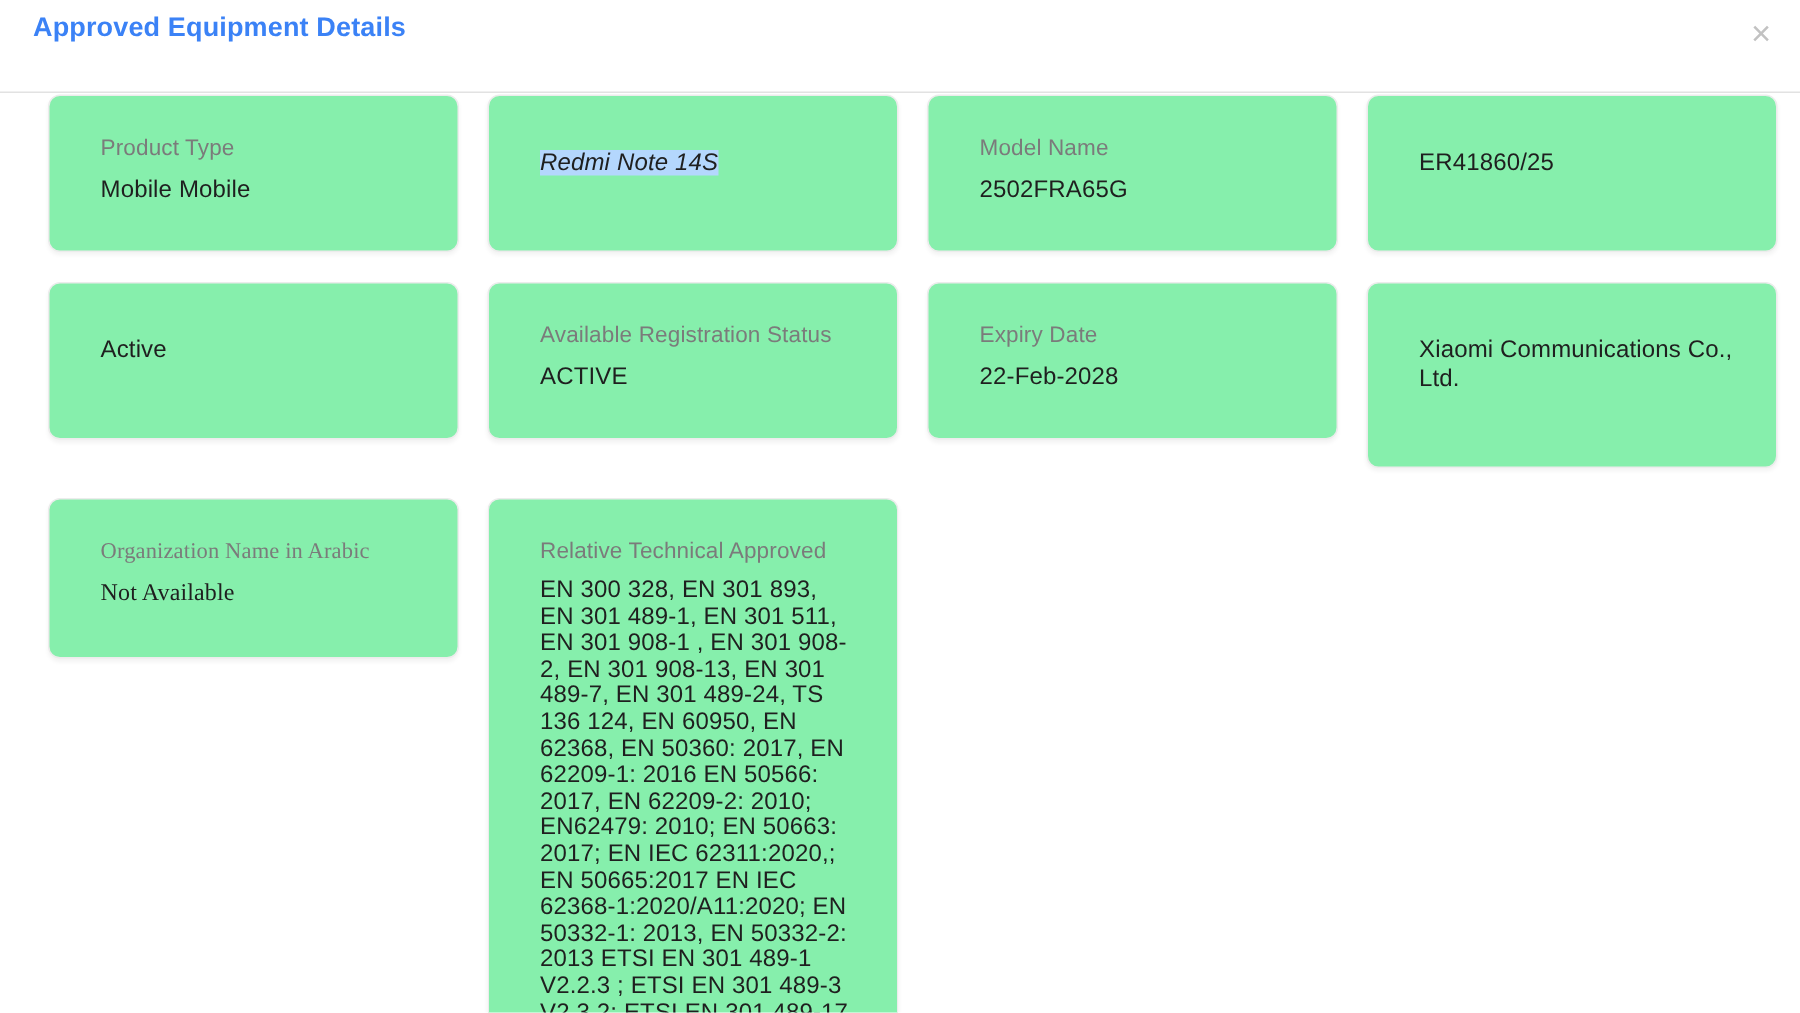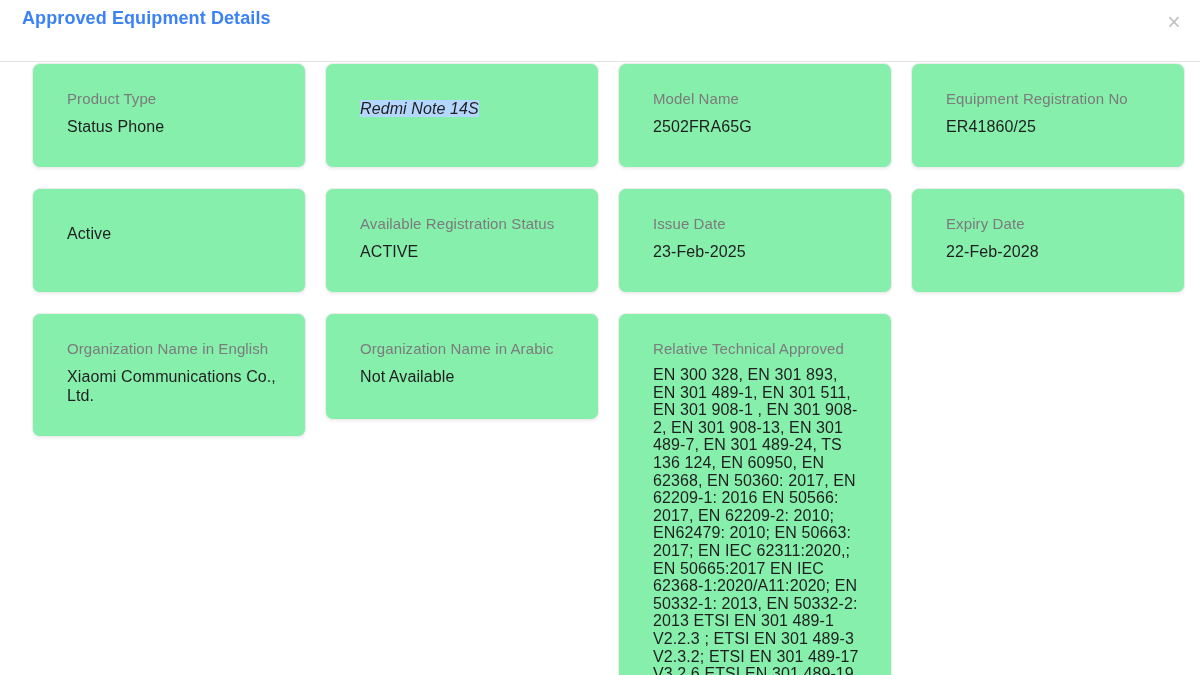--- a/index.html
+++ b/index.html
@@ -42,21 +42,21 @@
   }
   .card {
     background: #86efac;
     border: 1px solid #ececec;
     border-radius: 8px;
     box-shadow: 0 2px 3px rgba(0,0,0,0.05);
     padding: 26px 28px 20px 34px;
   }
   .card.h-std { height: 105px; }
   .card.h-en  { height: 124px; }
-  .card.h-ar  { height: 107px; }
+  .card.h-ar  { height: 107px; font-family: Liberation Serif, serif; }
   .card.h-auto { min-height: 370px; border-bottom: none; border-bottom-left-radius: 0; border-bottom-right-radius: 0; }
   .field-label {
     font-size: 15px;
     color: #7b7b7b;
     line-height: 18px;
     letter-spacing: 0.1px;
     white-space: nowrap;
   }
   .field-value {
     margin-top: 9px;
@@ -80,58 +80,52 @@
 
   <div class="modal-header">
     <div class="modal-title">Approved Equipment Details</div>
     <div class="close-btn">×</div>
   </div>
 
   <div class="grid">
 
     <div class="card h-std">
       <div class="field-label">Product Type</div>
-      <div class="field-value">Status Phone</div>
+      <div class="field-value">Mobile Mobile</div>
     </div>
 
     <div class="card h-std">
       <div class="field-value"><span class="hl">Redmi Note 14S</span></div>
     </div>
 
     <div class="card h-std">
       <div class="field-label">Model Name</div>
       <div class="field-value">2502FRA65G</div>
     </div>
 
     <div class="card h-std">
-      <div class="field-label">Equipment Registration No</div>
       <div class="field-value">ER41860/25</div>
     </div>
 
     <div class="card h-std">
       <div class="field-value">Active</div>
     </div>
 
     <div class="card h-std">
       <div class="field-label">Available Registration Status</div>
       <div class="field-value">ACTIVE</div>
     </div>
 
-    <div class="card h-std">
-      <div class="field-label">Issue Date</div>
-      <div class="field-value">23-Feb-2025</div>
-    </div>
 
     <div class="card h-std">
       <div class="field-label">Expiry Date</div>
       <div class="field-value">22-Feb-2028</div>
     </div>
 
     <div class="card h-en">
-      <div class="field-label">Organization Name in English</div>
       <div class="field-value wrap">Xiaomi Communications Co., Ltd.</div>
     </div>
 
     <div class="card h-ar">
       <div class="field-label">Organization Name in Arabic</div>
       <div class="field-value">Not Available</div>
     </div>
 
     <div class="card h-auto">
       <div class="field-label">Relative Technical Approved</div>

